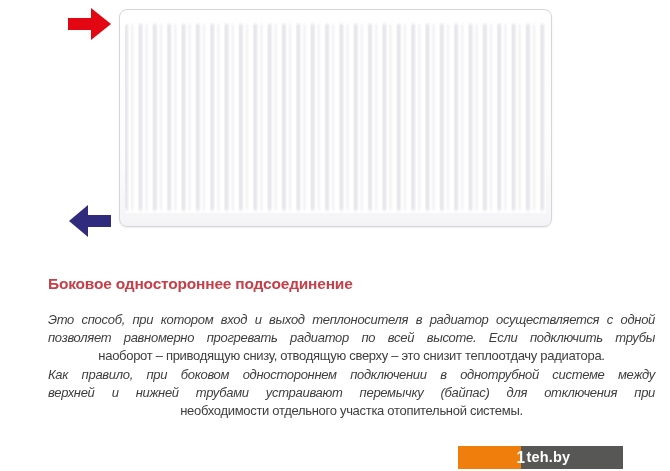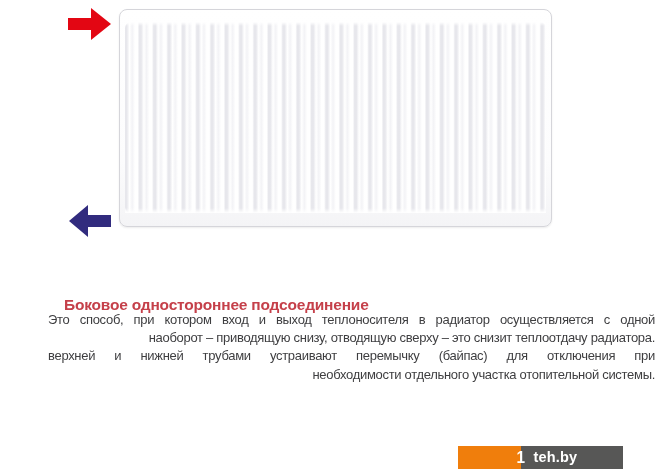--- a/index.html
+++ b/index.html
@@ -35,50 +35,49 @@
     content:"";position:absolute;left:0;right:0;top:0;height:4px;
     background:linear-gradient(180deg,#ffffff,rgba(255,255,255,0));
   }
   #radiator .grooves:after{
     content:"";position:absolute;left:0;right:0;bottom:0;height:5px;
     background:linear-gradient(0deg,#ffffff,rgba(255,255,255,0));
   }
 
   
   #heading{
-    position:absolute;left:64px;top:275px;width:600px;
+    position:absolute;left:48px;top:275px;width:600px;
     font-size:15.5px;font-weight:bold;letter-spacing:-0.2px;
     color:#c5404a;
-    margin-top:21px;
   }
   #bodytext{
     position:absolute;left:48px;top:311px;width:607px;
     font-size:13px;letter-spacing:-0.3px;line-height:18.2px;
     color:#3e3e40;
   }
-  #bodytext .jline{text-align:justify;text-align-last:justify;}
-  #bodytext .nline{text-align:right;}
+  #bodytext .jline{text-align:justify;text-align-last:justify;font-style:italic;}
+  #bodytext .nline{text-align:center;}
 
   
   #watermark{
     position:absolute;left:458px;top:446px;height:23px;
     display:flex;align-items:stretch;
   }
   #watermark .wm-orange{width:63px;background:#f07e0c;}
   #watermark .wm-gray{
     width:102px;background:#575756;display:flex;align-items:center;
     color:#ffffff;
   }
   #watermark .wm-mark{
     font-weight:bold;font-size:17px;line-height:23px;
     margin-left:-5px;transform:scaleX(0.9);
   }
   #watermark .wm-text{
     font-weight:bold;font-size:14.5px;line-height:23px;
-    letter-spacing:0.2px;margin-left:8px;
+    letter-spacing:0.2px;margin-left:1px;
   }
 </style>
 </head>
 <body>
 
 <div id="stage">
 
   <svg id="supply-arrow" class="arrow-svg" width="43" height="32" viewBox="0 0 43 32">
     <polygon points="0,10 23,10 23,0 43,16 23,32 23,22 0,22" fill="#e30613"></polygon>
   </svg>
@@ -88,21 +87,23 @@
   </div>
 
   <svg id="return-arrow" class="arrow-svg" width="42" height="32" viewBox="0 0 42 32">
     <polygon points="42,10 19,10 19,0 0,16 19,32 19,22 42,22" fill="#312b7e"></polygon>
   </svg>
 
   <div id="heading">Боковое одностороннее подсоединение</div>
 
   <div id="bodytext">
     <div class="jline">Это способ, при котором вход и выход теплоносителя в радиатор осуществляется с одной</div>
+    <div class="jline">позволяет равномерно прогревать радиатор по всей высоте. Если подключить трубы</div>
     <div class="nline">наоборот – приводящую снизу, отводящую сверху – это снизит теплоотдачу радиатора.</div>
+    <div class="jline">Как правило, при боковом одностороннем подключении в однотрубной системе между</div>
     <div class="jline">верхней и нижней трубами устраивают перемычку (байпас) для отключения при</div>
     <div class="nline">необходимости отдельного участка отопительной системы.</div>
   </div>
 
   <div id="watermark">
     <div class="wm-orange"></div>
     <div class="wm-gray">
       <span class="wm-mark">1</span>
       <span class="wm-text">teh.by</span>
     </div>

